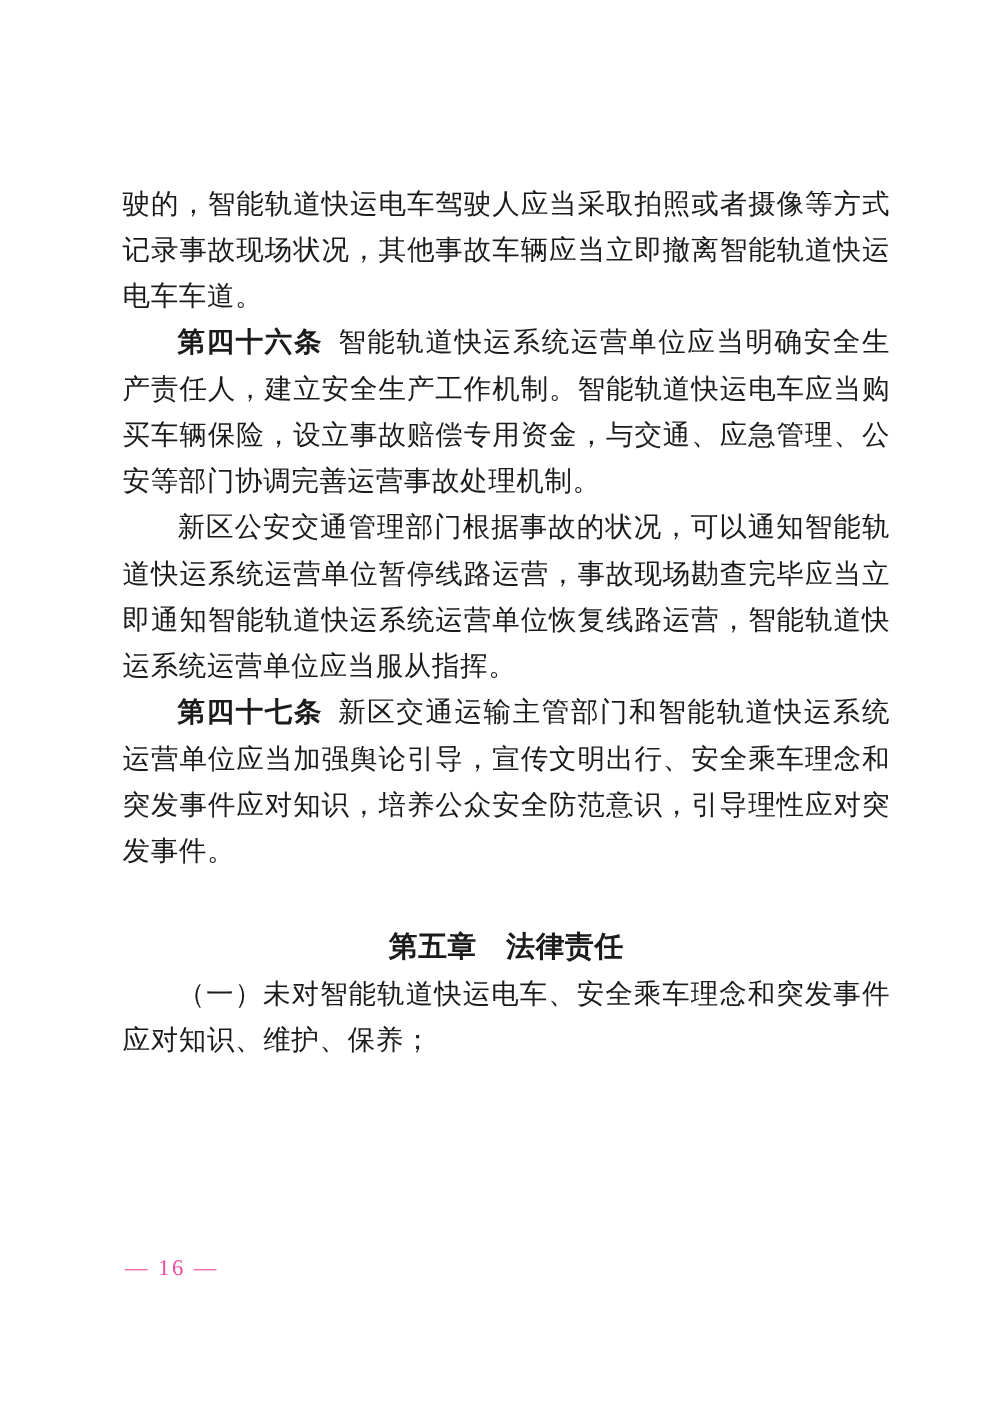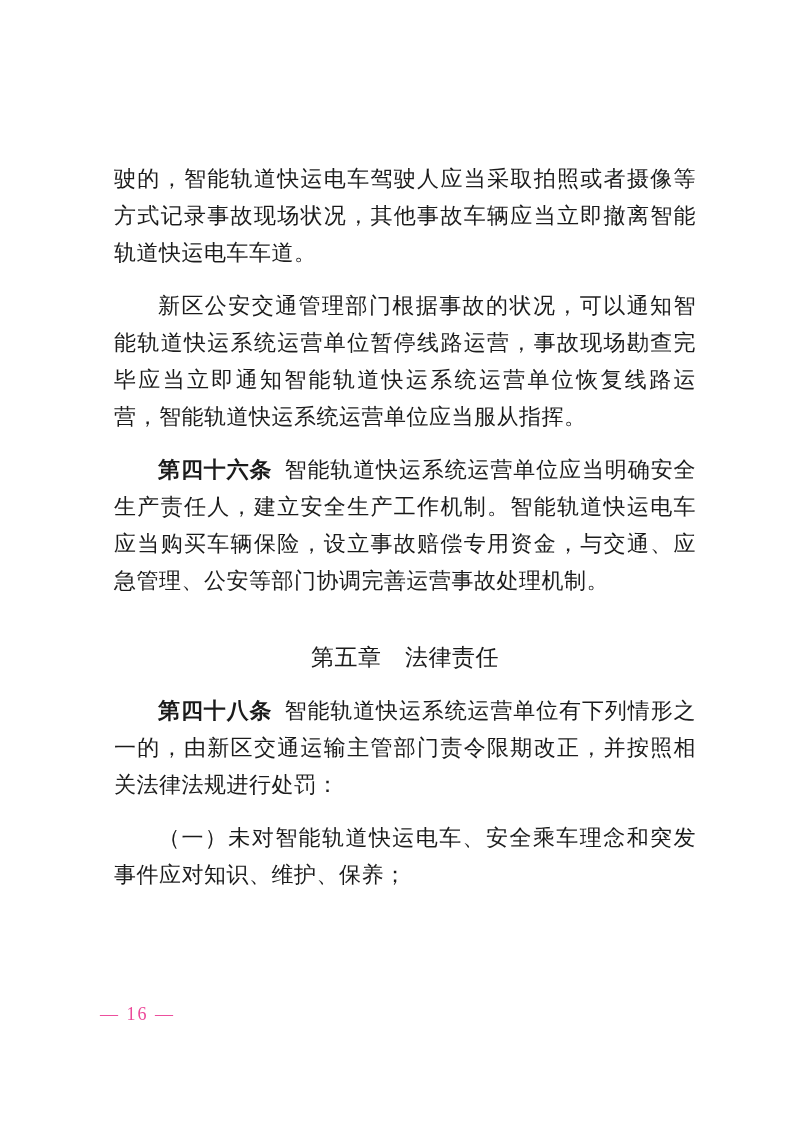--- a/index.html
+++ b/index.html
@@ -12,56 +12,56 @@
     font-family: "Liberation Serif", "DejaVu Serif", serif;
     color: #1b1b1b;
   }
   .content {
     position: absolute;
     left: 98px;
     top: 144px;
     width: 614px;
   }
   .content p {
-    margin: 16px;
+    margin: 0;
     font-size: 22px;
     line-height: 37px;
     text-align: justify;
     text-justify: inter-ideograph;
     letter-spacing: 0.5px;
   }
   .content p.indent { text-indent: 2em; }
   .article-no {
     font-weight: bold;
     margin-right: 0.55em;
   }
   .chapter {
     margin-top: 40px !important;
     text-align: center !important;
     text-indent: 0 !important;
     font-family: "Liberation Sans", "DejaVu Sans", sans-serif;
-    font-weight: normal;
+    font-weight: bold;
     font-size: 23px !important;
   }
   .page-number {
     position: absolute;
     left: 100px;
     top: 1004px;
     font-size: 18px;
     letter-spacing: 2px;
     color: #ec4899;
     font-family: "Liberation Serif", "DejaVu Serif", serif;
   }
 </style>
 </head>
 <body>
 
 <div class="page">
   <div class="content">
       <p class="">驶的，智能轨道快运电车驾驶人应当采取拍照或者摄像等方式记录事故现场状况，其他事故车辆应当立即撤离智能轨道快运电车车道。</p>
+      <p class="indent"><b class="article-no">第四十六条</b>智能轨道快运系统运营单位应当明确安全生产责任人，建立安全生产工作机制。智能轨道快运电车应当购买车辆保险，设立事故赔偿专用资金，与交通、应急管理、公安等部门协调完善运营事故处理机制。</p>
       <p class="indent">新区公安交通管理部门根据事故的状况，可以通知智能轨道快运系统运营单位暂停线路运营，事故现场勘查完毕应当立即通知智能轨道快运系统运营单位恢复线路运营，智能轨道快运系统运营单位应当服从指挥。</p>
-      <p class="indent"><b class="article-no">第四十六条</b>智能轨道快运系统运营单位应当明确安全生产责任人，建立安全生产工作机制。智能轨道快运电车应当购买车辆保险，设立事故赔偿专用资金，与交通、应急管理、公安等部门协调完善运营事故处理机制。</p>
+      <p class="indent"><b class="article-no">第四十七条</b>新区交通运输主管部门和智能轨道快运系统运营单位应当加强舆论引导，宣传文明出行、安全乘车理念和突发事件应对知识，培养公众安全防范意识，引导理性应对突发事件。</p>
       <p class="chapter">第五章　法律责任</p>
-      <p class="indent"><b class="article-no">第四十八条</b>智能轨道快运系统运营单位有下列情形之一的，由新区交通运输主管部门责令限期改正，并按照相关法律法规进行处罚：</p>
       <p class="indent">（一）未对智能轨道快运电车、安全乘车理念和突发事件应对知识、维护、保养；</p>
     </div>
   <div class="page-number">— 16 —</div>
 </div>
 
 </body></html>

